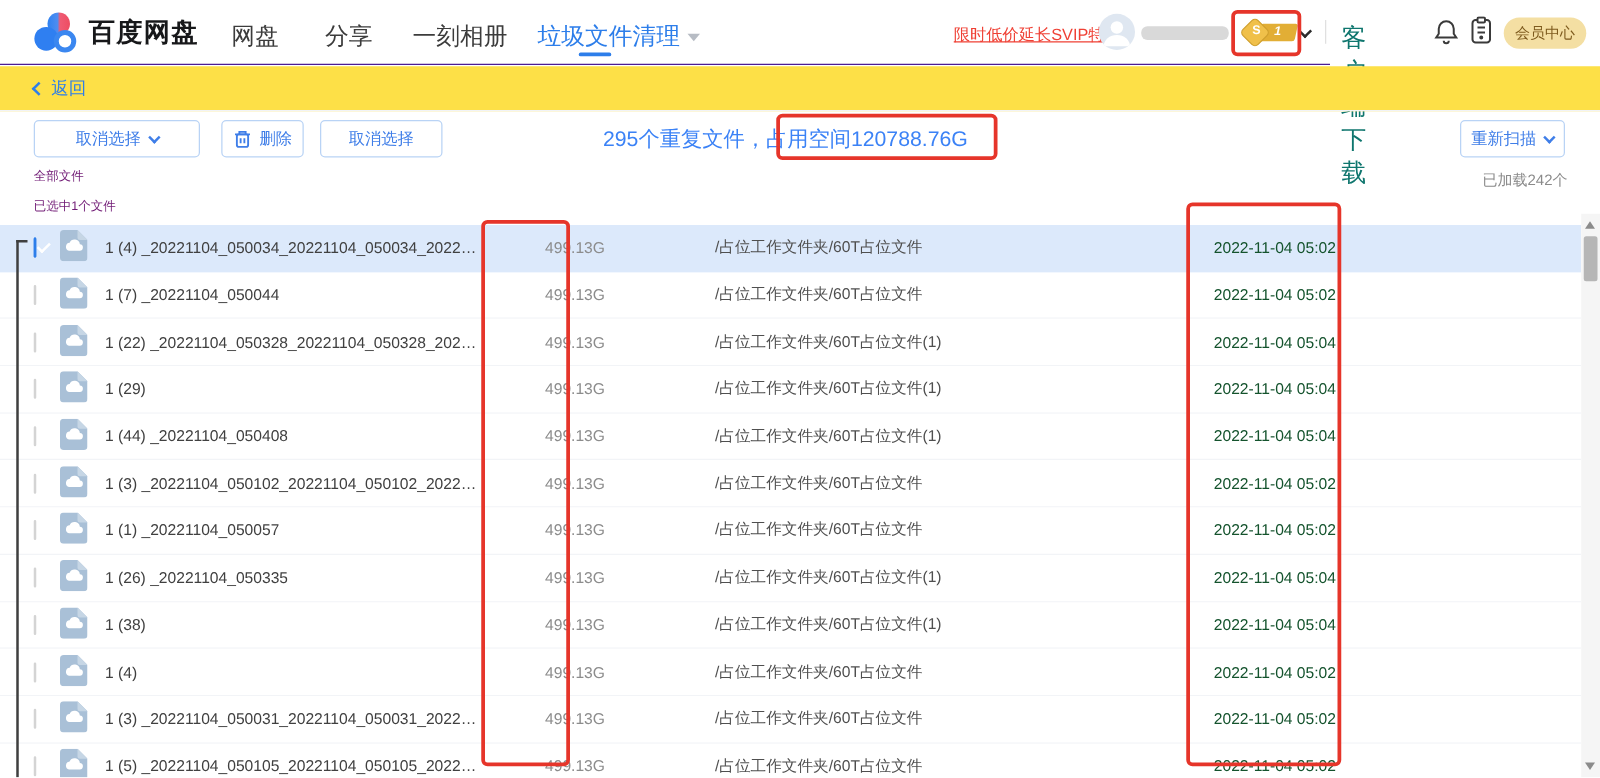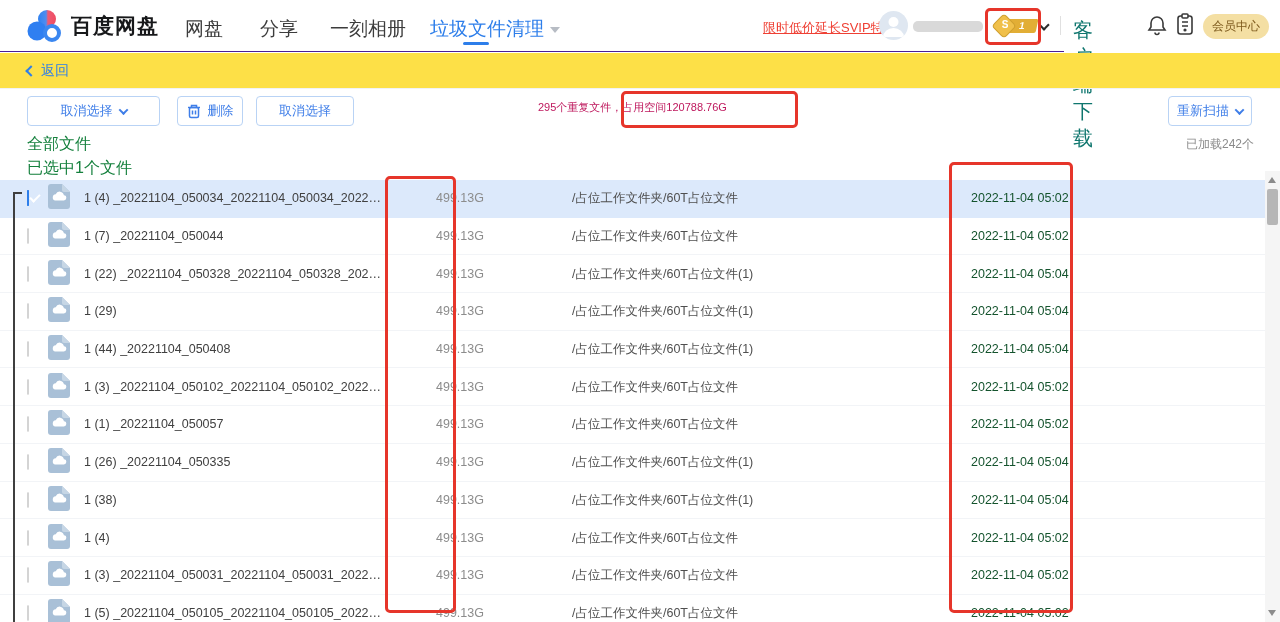--- a/index.html
+++ b/index.html
@@ -29,22 +29,22 @@
   .member-pill { position:absolute; left:1203px; top:14px; width:66px; height:25px; border-radius:13px; background:#f4dfa3; color:#7d5a1d; font-size:12px; display:flex; align-items:center; justify-content:center; cursor:pointer; }
 
   
   .backbar { position:absolute; left:0; top:53px; width:1280px; height:36px; background:#fde047; border-bottom:1px solid #f1f3f6; }
   .back-link { position:absolute; left:27px; top:9px; font-size:14px; color:#2d7eea; cursor:pointer; display:flex; align-items:center; gap:6px; }
   .back-chev { display:inline-block; width:8px; height:8px; border-left:2px solid #2d7eea; border-bottom:2px solid #2d7eea; transform:rotate(45deg); }
 
   
   .btn { position:absolute; top:96px; height:30px; border:1px solid #b9d3f5; border-radius:4px; background:#fff; color:#3f7ee8; font-size:13px; display:flex; align-items:center; justify-content:center; gap:7px; cursor:pointer; }
   .btn .chev-down { width:7px; height:7px; border-right:2px solid #3f7ee8; border-bottom:2px solid #3f7ee8; transform:rotate(45deg) translate(-1px,-1px); }
-  .summary { position:absolute; top:100px; left:50%; transform:translateX(-54%); font-size:11px; color:#be185d; white-space:nowrap; }
-  .label-sm { position:absolute; font-size:16px; color:#15803d; }
+  .summary { position:absolute; top:100px; left:50%; transform:translateX(-54%); font-size:17px; color:#3b82f6; white-space:nowrap; }
+  .label-sm { position:absolute; font-size:10px; color:#701a75; }
   .loaded { position:absolute; top:136px; right:26px; font-size:12px; color:#8a8a8a; }
 
   
   .list { position:absolute; left:0; top:180px; width:1265px; height:442px; overflow:hidden; }
   .row { position:relative; width:100%; height:37.7px; border-bottom:1px solid #f2f4f7; background:#fff; cursor:pointer; }
   .row.checked { background:#dce9fb; border-bottom-color:#dce9fb; }
   .cell { position:absolute; top:50%; transform:translateY(-50%); font-size:12.5px; white-space:nowrap; }
   .c-check { left:27px; }
   .checkbox { width:14px; height:14px; border:1px solid #d4d4d4; border-radius:2px; background:#fff; position:relative; }
   .row.checked .checkbox { background:#2d7eea; border-color:#2d7eea; }

